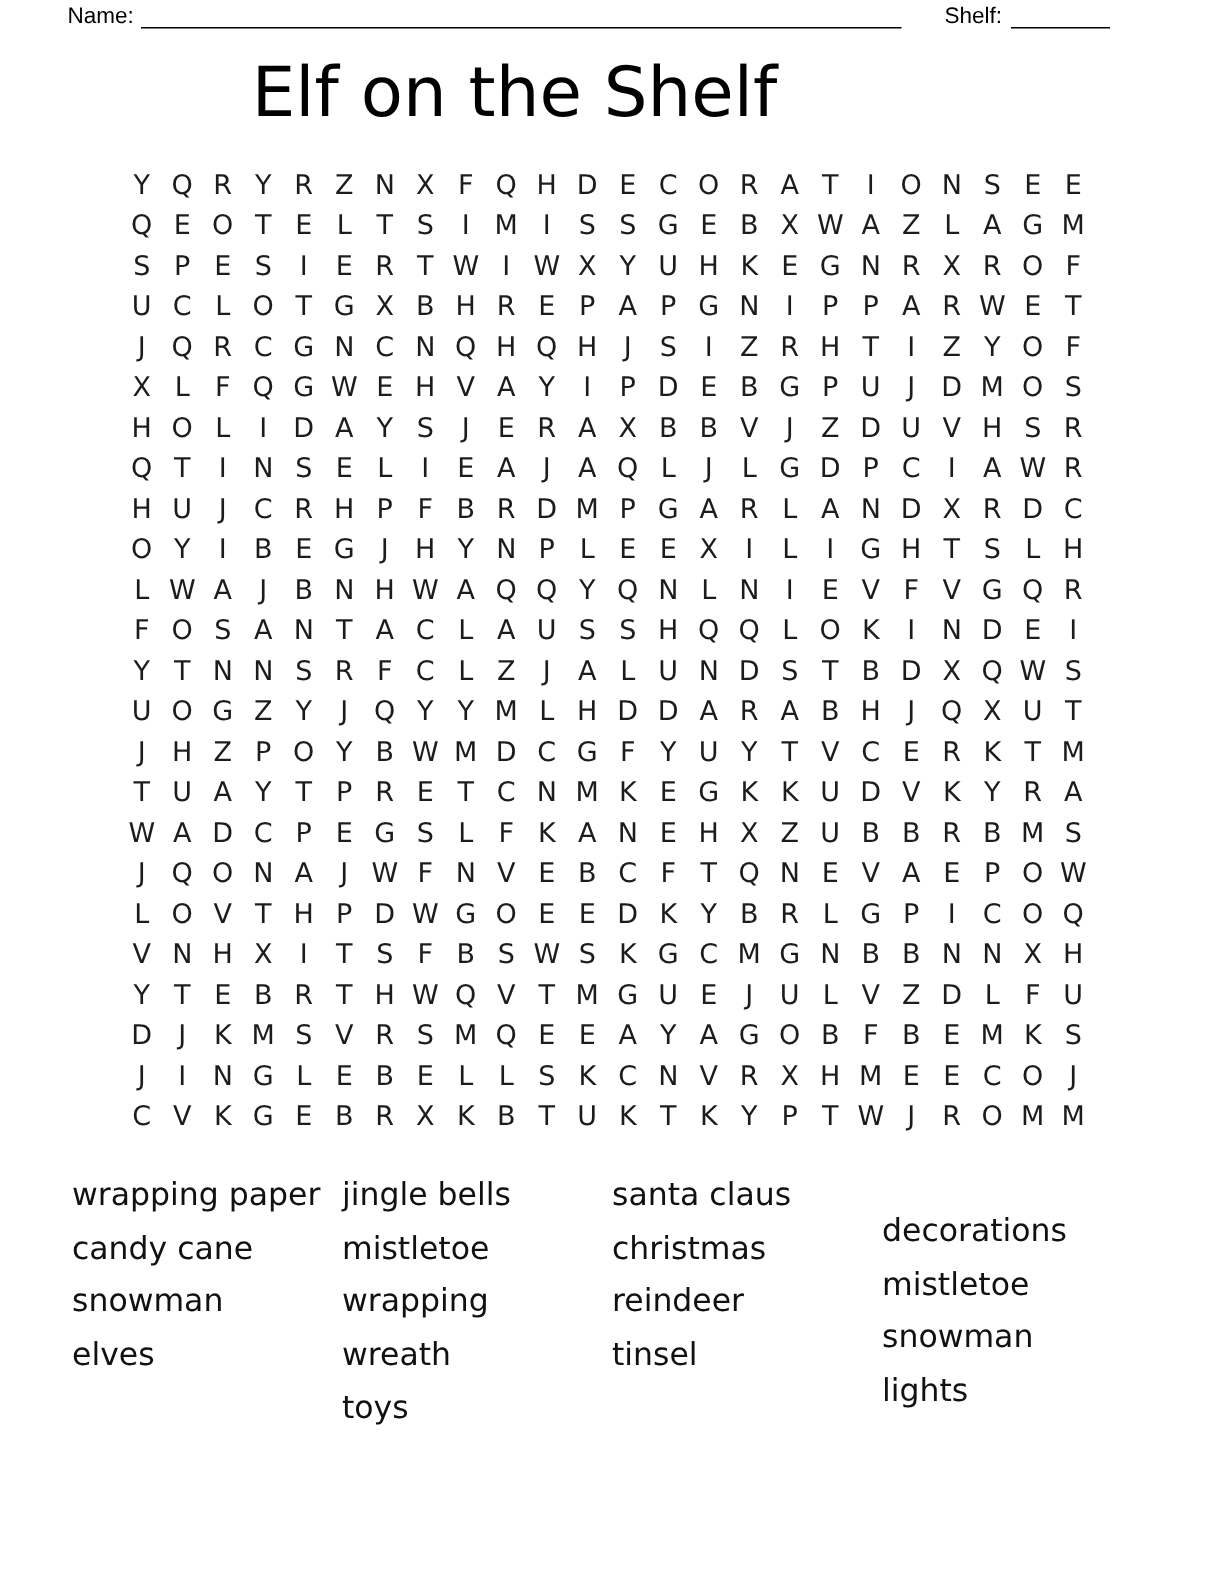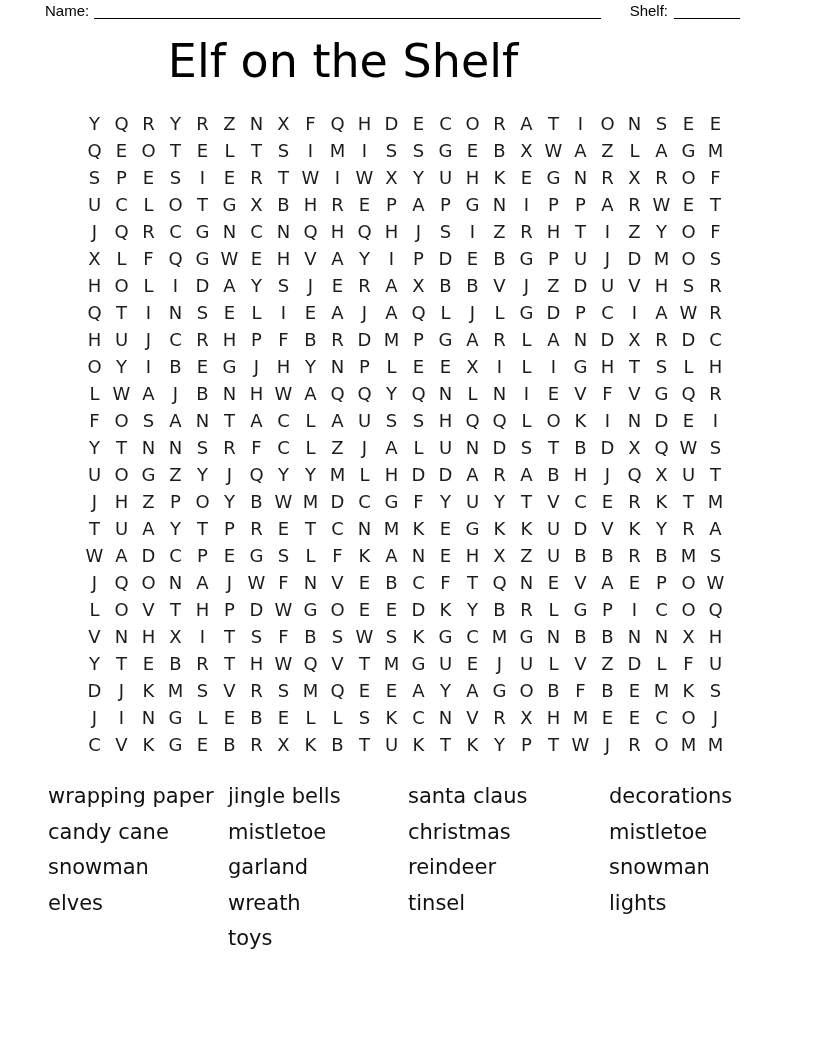--- a/index.html
+++ b/index.html
@@ -70,21 +70,21 @@
     position: absolute;
     top: 0;
     font-size: 21px;
     line-height: 35.6px;
     color: #111111;
     white-space: nowrap;
   }
   .wcol-1 { left: 48px; }
   .wcol-2 { left: 228px; }
   .wcol-3 { left: 408px; }
-  .wcol-4 { left: 609px; }
+  .wcol-4 { left: 588px; margin-top: 24px; }
 </style>
 </head>
 <body>
 
 <div class="sheet">
 
   <div class="header">
     <span class="label">Name:</span>
     <span class="blank-line name-line"></span>
     <span class="label">Shelf:</span>
@@ -675,21 +675,21 @@
   <div class="words">
     <div class="wcol wcol-1">
         <div class="word">wrapping paper</div>
         <div class="word">candy cane</div>
         <div class="word">snowman</div>
         <div class="word">elves</div>
       </div>
     <div class="wcol wcol-2">
         <div class="word">jingle bells</div>
         <div class="word">mistletoe</div>
-        <div class="word">garland</div>
+        <div class="word">wrapping</div>
         <div class="word">wreath</div>
         <div class="word">toys</div>
       </div>
     <div class="wcol wcol-3">
         <div class="word">santa claus</div>
         <div class="word">christmas</div>
         <div class="word">reindeer</div>
         <div class="word">tinsel</div>
       </div>
     <div class="wcol wcol-4">

